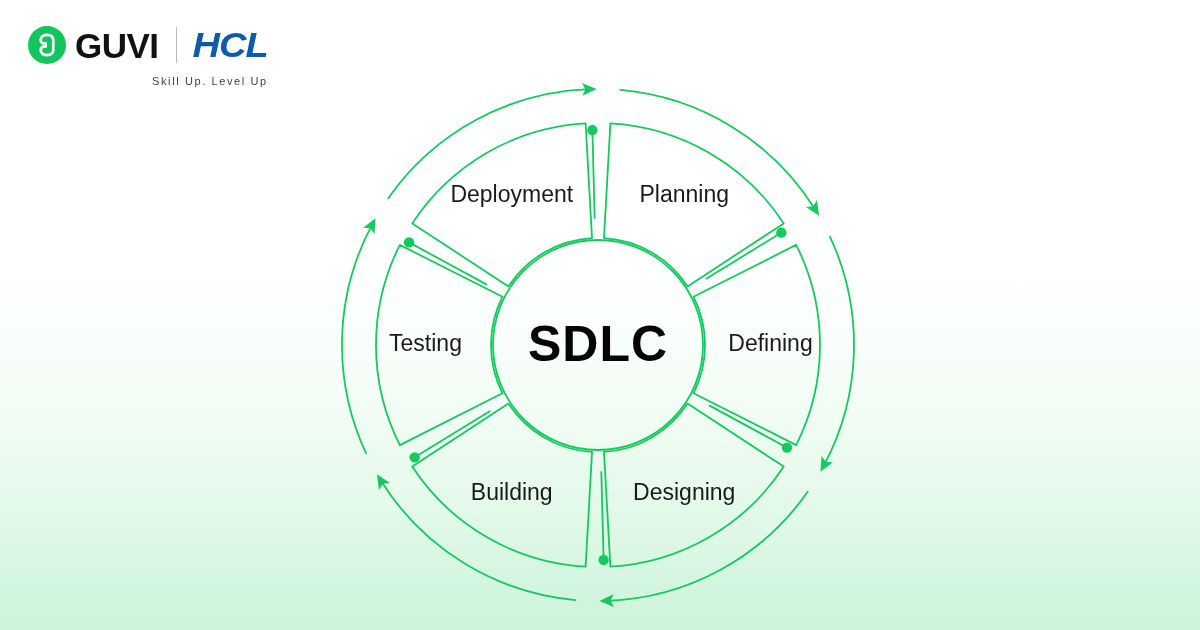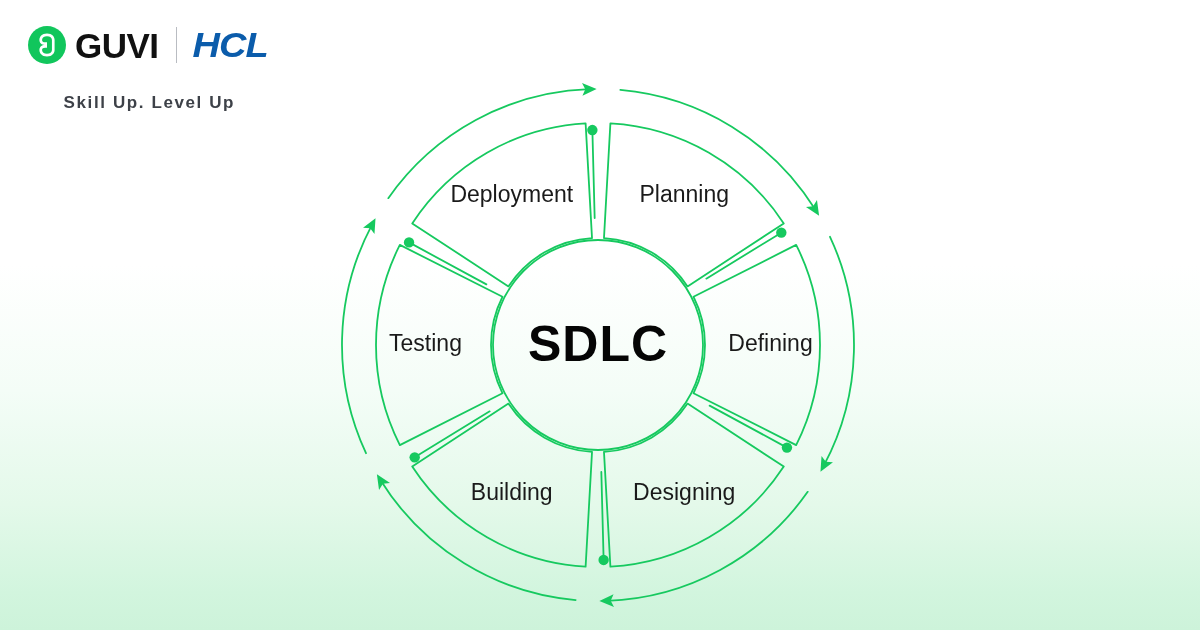--- a/index.html
+++ b/index.html
@@ -20,21 +20,21 @@
     background: linear-gradient(to bottom, #ffffff 0%, #ffffff 42%, #f4fdf7 62%, #e4f9ea 80%, #d2f5de 94%, #cdf3da 100%);
     overflow: hidden;
   }
   
   #brand {
     position: absolute;
     left: 28px;
     top: 22px;
     display: flex;
     flex-direction: column;
-    align-items: center;
+    align-items: flex-end;
   }
   .brand-row {
     display: flex;
     align-items: center;
     height: 46px;
   }
   .guvi-mark {
     width: 38px;
     height: 38px;
     flex: 0 0 38px;
@@ -58,25 +58,25 @@
     font-family: "Liberation Sans", sans-serif;
     font-size: 38px;
     font-weight: bold;
     font-style: italic;
     letter-spacing: -1px;
     color: #0b5cab;
     line-height: 1;
     transform: scaleY(0.93);
   }
   .tagline {
-    margin-top: 25px;
+    margin-top: 7px;
     margin-left: 3px;
     font-family: "Liberation Sans", sans-serif;
-    font-size: 17px;
-    font-weight: bold;
+    font-size: 11px;
+    font-weight: normal;
     letter-spacing: 1.6px;
     color: #3d4148;
   }
   
   #diagram {
     position: absolute;
     left: 0;
     top: 0;
     width: 1200px;
     height: 630px;

